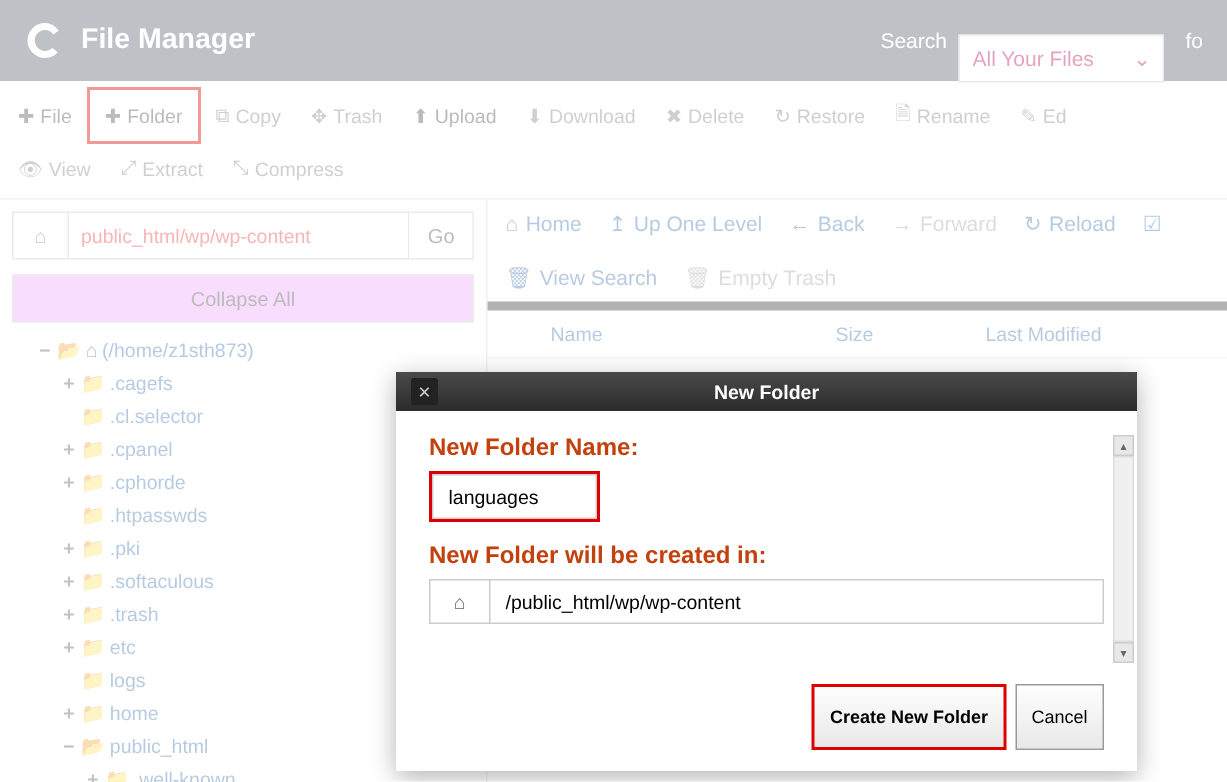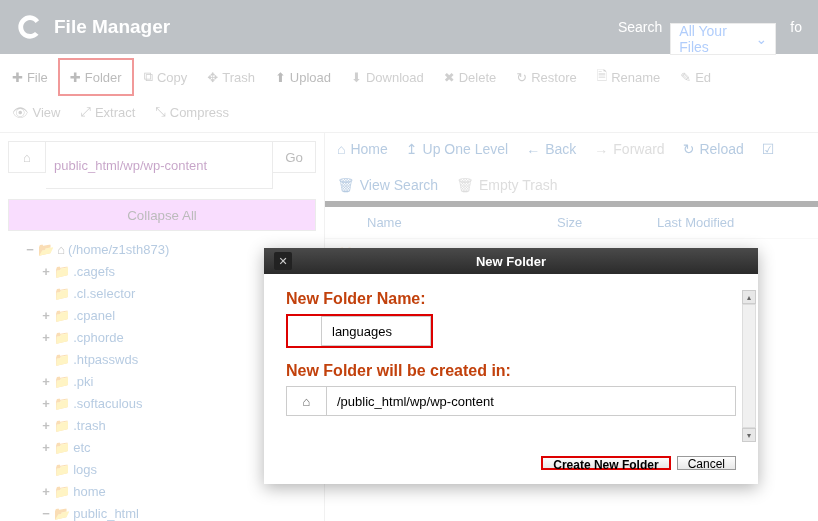--- a/index.html
+++ b/index.html
@@ -7,37 +7,37 @@
 
 
 .overlay { position: absolute; top: 0; left: 0; right: 0; bottom: 0; background: rgba(255,255,255,0.6); z-index: 50; pointer-events: none; }
 
 
 .header { background: #5d6670; height: 54px; display: flex; align-items: center; padding: 0 16px; color: #fff; }
 .cp-logo { width: 28px; height: 28px; display: flex; align-items: center; justify-content: center; margin-right: 10px; }
 .cp-logo svg { width: 28px; height: 28px; fill: #fff; }
 .header-title { font-size: 19px; font-weight: bold; flex: 1; }
 .header-search { display: flex; align-items: center; gap: 8px; font-size: 14px; }
-.search-select { background: #fff; border: 1px solid #ccc; height: 32px; width: 106px; padding: 0 8px; color: #3b82f6; display: flex; align-items: center; justify-content: space-between; margin-top: 23px; }
+.search-select { background: #fff; border: 1px solid #ccc; height: 32px; width: 137px; padding: 0 8px; color: #be185d; display: flex; align-items: center; justify-content: space-between; margin-top: 23px; }
 .header-for { color: #fff; margin-left: 6px; }
 
 
 .toolbar { background: #fff; border-bottom: 1px solid #ddd; display: flex; flex-wrap: wrap; padding: 4px 2px; }
 .toolbar-row { display: flex; width: 100%; }
 .tb-btn { padding: 8px 10px; color: #888; cursor: pointer; display: flex; align-items: center; gap: 4px; font-size: 13px; }
 .tb-btn .ico { font-size: 13px; }
 .tb-btn.enabled { color: #555; }
 .tb-btn.highlighted { border: 2px solid #d00; }
 
 
 .main { display: flex; height: calc(100% - 54px - 72px); }
 .left-panel { width: 325px; border-right: 1px solid #ddd; padding: 8px; }
 .path-row { display: flex; gap: 0; margin-bottom: 10px; }
 .home-box { width: 38px; height: 32px; border: 1px solid #ccc; display: flex; align-items: center; justify-content: center; color: #777; }
-.path-input { flex: 1; height: 48px; border: 1px solid #ccc; border-left: none; padding: 0 8px; color: #701a75; font-size: 13px; }
+.path-input { flex: 1; height: 32px; border: 1px solid #ccc; border-left: none; padding: 0 8px; color: #ef4444; font-size: 13px; }
 .go-btn { height: 32px; border: 1px solid #ccc; border-left: none; padding: 0 12px; background: #fff; cursor: pointer; color: #555; }
 .collapse-btn { width: 100%; height: 32px; border: 1px solid #ccc; background: #f0abfc; cursor: pointer; color: #555; margin-bottom: 8px; }
 
 
 .tree { font-size: 13px; line-height: 22px; }
 .tree ul { list-style: none; padding-left: 16px; }
 .tree li { white-space: nowrap; }
 .tree .toggle { display: inline-block; width: 12px; text-align: center; color: #666; font-weight: bold; margin-right: 2px; }
 .tree .folder-ico { color: #f0ad4e; margin-right: 3px; }
 .tree .folder-open { color: #f0ad4e; margin-right: 3px; }
@@ -65,25 +65,25 @@
 .modal-header { background: #2b2b2b; background: linear-gradient(#4a4a4a, #2b2b2b); color: #fff; height: 26px; display: flex; align-items: center; padding: 0 10px; position: relative; }
 .modal-close { position: absolute; left: 10px; top: 4px; width: 18px; height: 18px; background: #222; border-radius: 2px; color: #ccc; display: flex; align-items: center; justify-content: center; font-size: 11px; cursor: pointer; }
 .modal-title { flex: 1; text-align: center; font-weight: bold; font-size: 13px; }
 .modal-body { padding: 16px 22px; position: relative; }
 .modal-scrollbar { position: absolute; right: 2px; top: 16px; width: 14px; height: 124px; }
 .modal-scroll-track { width: 14px; height: 100%; background: #f0f0f0; border: 1px solid #ddd; }
 .modal-scroll-up { width: 14px; height: 14px; background: #e8e8e8; border: 1px solid #ccc; display: flex; align-items: center; justify-content: center; font-size: 8px; color: #666; }
 .modal-label { font-size: 16px; font-weight: bold; color: #c2410c; margin-bottom: 6px; }
 .modal-input-wrap { border: 2px solid #d00; display: inline-block; margin-bottom: 14px; }
 .modal-input-wrap.nohl { border: none; display: flex; }
-.modal-input { border: 1px solid #ccc; height: 30px; padding: 0 10px; font-size: 13px; width: 110px; margin-left: 33px; }
+.modal-input { border: 1px solid #ccc; height: 30px; padding: 0 10px; font-size: 13px; width: 110px; }
 .modal-home-box { width: 40px; height: 30px; border: 1px solid #ccc; border-right: none; display: flex; align-items: center; justify-content: center; color: #666; }
 .modal-path-input { flex: 1; height: 30px; border: 1px solid #ccc; padding: 0 10px; font-size: 13px; }
 .modal-footer { padding: 10px 22px 14px; display: flex; justify-content: flex-end; gap: 6px; }
-.modal-btn { height: 14px; padding: 0 10px; border: 1px solid #999; background: linear-gradient(#fefefe,#e8e8e8); cursor: pointer; font-size: 12px; }
+.modal-btn { height: 44px; padding: 0 10px; border: 1px solid #999; background: linear-gradient(#fefefe,#e8e8e8); cursor: pointer; font-size: 12px; }
 .modal-btn.hl { border: 2px solid #d00; font-weight: bold; }
 
 svg { display: inline-block; vertical-align: middle; }
 </style>
 </head>
 <body>
 
 <div class="header">
   <div class="cp-logo">
     <svg viewBox="0 0 24 24">

